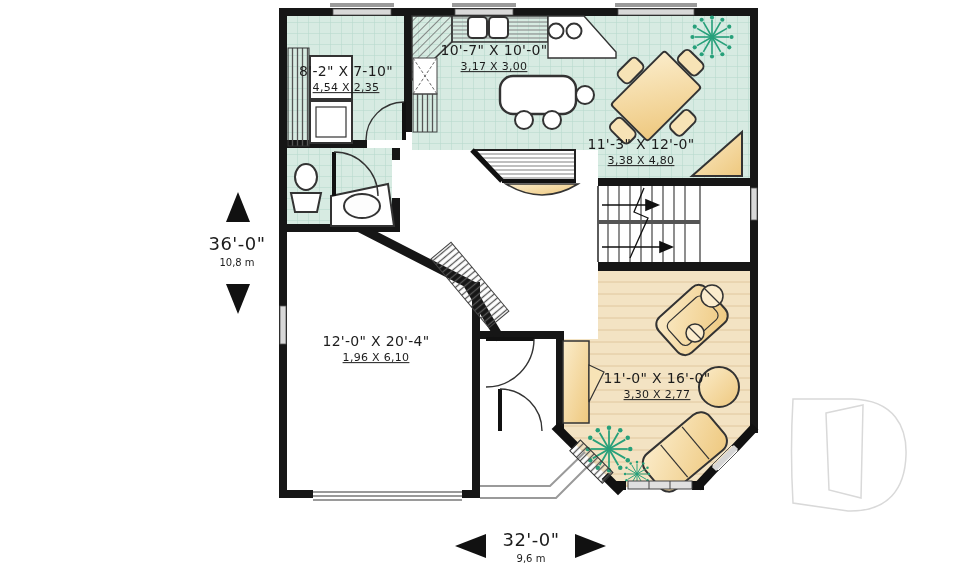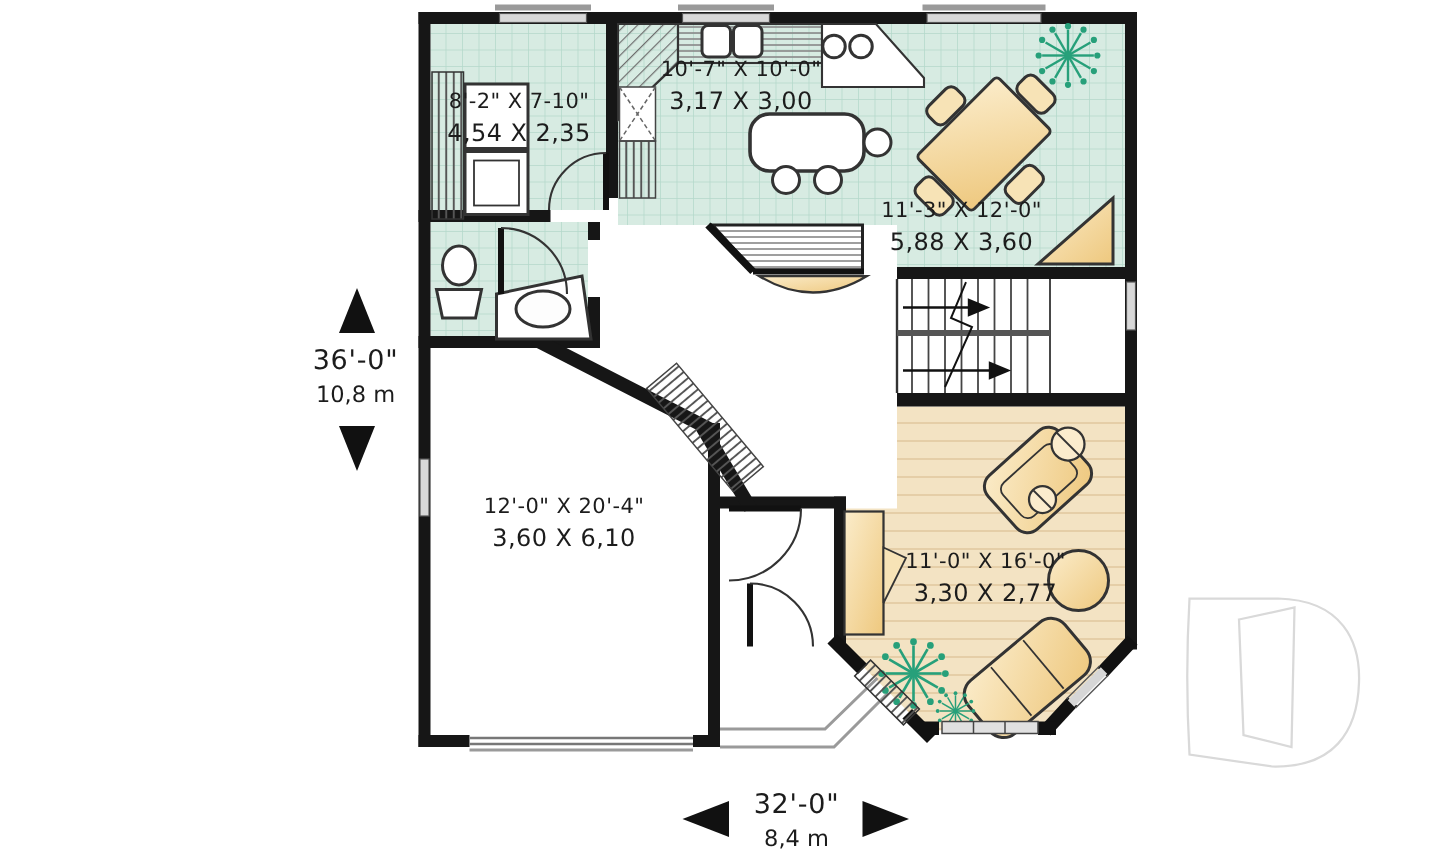--- a/index.html
+++ b/index.html
@@ -2,23 +2,23 @@
 <html><head>
 <meta charset="utf-8">
 <style>
   html,body{margin:0;padding:0;background:#fff;}
   #stage{position:relative;width:960px;height:569px;background:#fff;overflow:hidden;
          font-family:"DejaVu Sans",sans-serif;}
   #plan-svg{position:absolute;left:0;top:0;}
   .lbl{position:absolute;transform:translate(-50%,-50%);text-align:center;color:#1c1c1c;
        white-space:nowrap;line-height:1.35;}
   .imp{font-size:14px;letter-spacing:.3px;}
-  .met{font-size:16px;letter-spacing:.3px;}
+  .met{font-size:11px;letter-spacing:.3px;text-decoration:underline;}
   .dim-imp{font-size:18px;letter-spacing:.5px;}
-  .dim-met{font-size:15px;}
+  .dim-met{font-size:10px;}
 </style>
 </head>
 <body>
 
 <div id="stage">
 <svg id="plan-svg" width="960" height="569" viewBox="0 0 960 569">
   <defs>
     <pattern id="p-grid" width="11" height="11" patternUnits="userSpaceOnUse">
       <path d="M0 0 H11 M0 0 V11" stroke="#b4d8ca" stroke-width="1" fill="none"></path>
     </pattern>
@@ -274,32 +274,32 @@
 <div class="lbl" style="left:346px;top:79px">
   <div class="imp">8'-2" X 7-10"</div>
   <div class="met">4,54 X 2,35</div>
 </div>
 <div class="lbl" style="left:494px;top:58px">
   <div class="imp">10'-7" X 10'-0"</div>
   <div class="met">3,17 X 3,00</div>
 </div>
 <div class="lbl" style="left:641px;top:152px">
   <div class="imp">11'-3" X 12'-0"</div>
-  <div class="met">5,88 X 3,60</div>
+  <div class="met">3,38 X 4,80</div>
 </div>
 <div class="lbl" style="left:376px;top:349px">
   <div class="imp">12'-0" X 20'-4"</div>
-  <div class="met">3,60 X 6,10</div>
+  <div class="met">1,96 X 6,10</div>
 </div>
 <div class="lbl" style="left:657px;top:386px">
   <div class="imp">11'-0" X 16'-0"</div>
   <div class="met">3,30 X 2,77</div>
 </div>
 
 <div class="lbl" style="left:237px;top:251px">
   <div class="dim-imp">36'-0"</div>
   <div class="dim-met">10,8 m</div>
 </div>
 <div class="lbl" style="left:531px;top:547px">
   <div class="dim-imp">32'-0"</div>
-  <div class="dim-met">8,4 m</div>
+  <div class="dim-met">9,6 m</div>
 </div>
 </div>
 
 </body></html>

